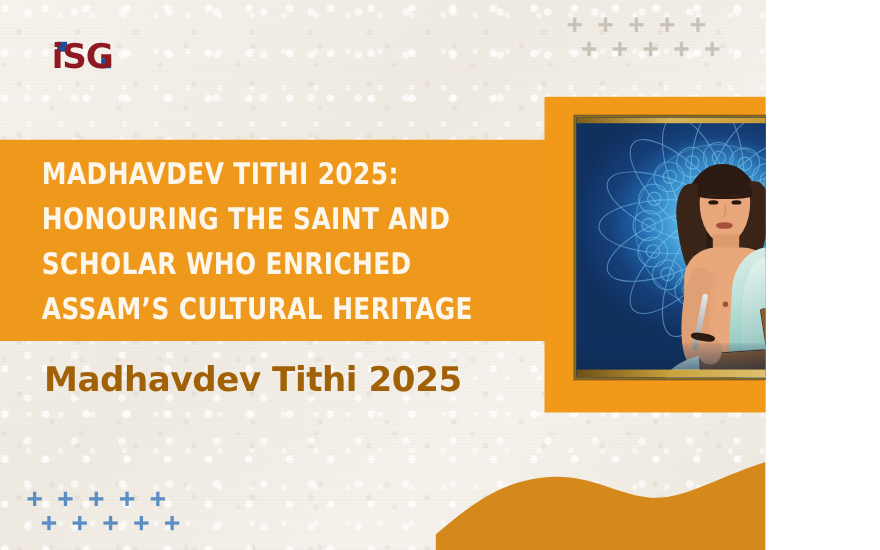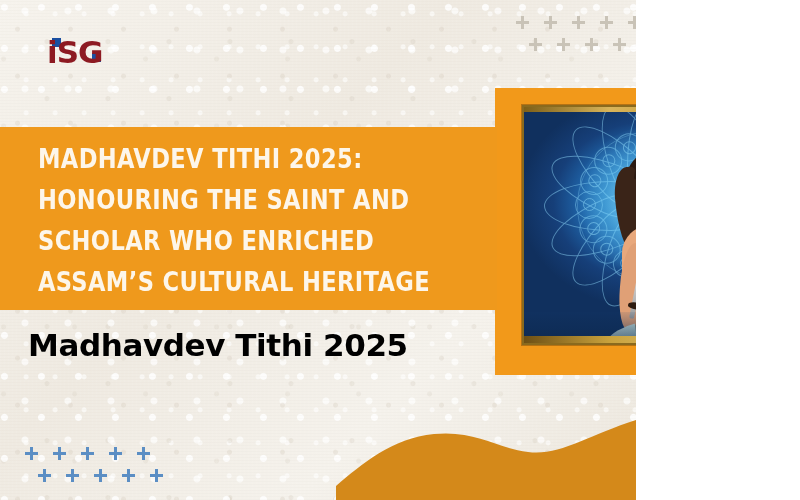--- a/index.html
+++ b/index.html
@@ -5,21 +5,21 @@
   * { margin:0; padding:0; box-sizing:border-box; }
 
   html, body {
     width:800px; height:500px;
     overflow:hidden;
     font-family:"Liberation Sans", sans-serif;
   }
 
   #poster {
     position:relative;
-    width:636px; height:500px;
+    width:696px; height:500px;
     background:#f4f0e9;
     overflow:hidden;
   }
 
   
   .texture {
     position:absolute; inset:0;
     background:
       radial-gradient(circle at 12% 18%, rgba(255,255,255,.85) 0 3px, rgba(0,0,0,0) 4px),
       radial-gradient(circle at 33% 62%, rgba(210,200,186,.30) 0 2px, rgba(0,0,0,0) 3px),
@@ -352,27 +352,27 @@
   }
   .f-scroll-band {
     position:absolute; left:0; bottom:7px;
     width:100%; height:24px;
     background:linear-gradient(180deg, rgba(20,58,107,.1), rgba(12,40,78,.55));
   }
 
   
   #subtitle {
     position:absolute;
-    left:28px; top:327px;
+    left:40px; top:327px;
     z-index:5;
     font-family:"DejaVu Sans", sans-serif;
     font-weight:bold;
     font-size:31px;
     letter-spacing:-.4px;
-    color:#000000;
+    color:#a16207;
     white-space:nowrap;
   }
 
   
   .plus-group { position:absolute; z-index:2; }
   .plus-row { display:flex; }
   .plus {
     position:relative;
     width:13px; height:13px;
     margin-right:15px;

